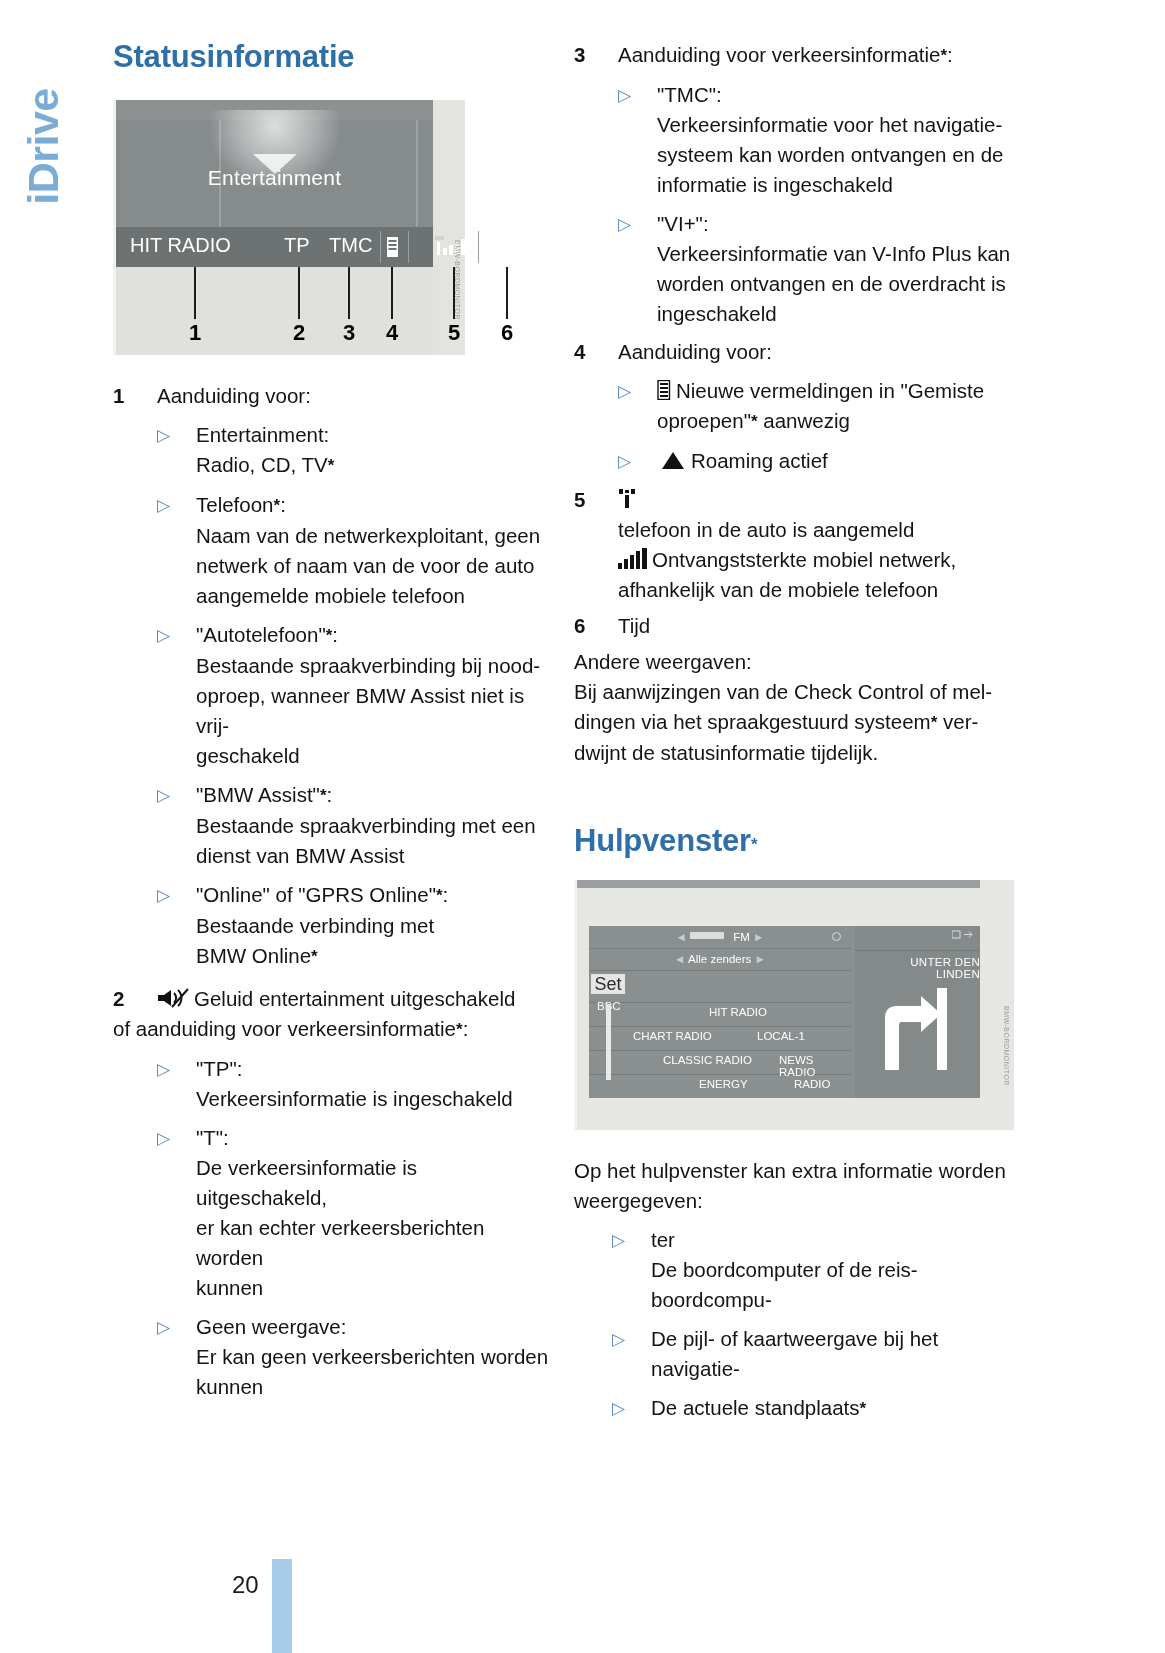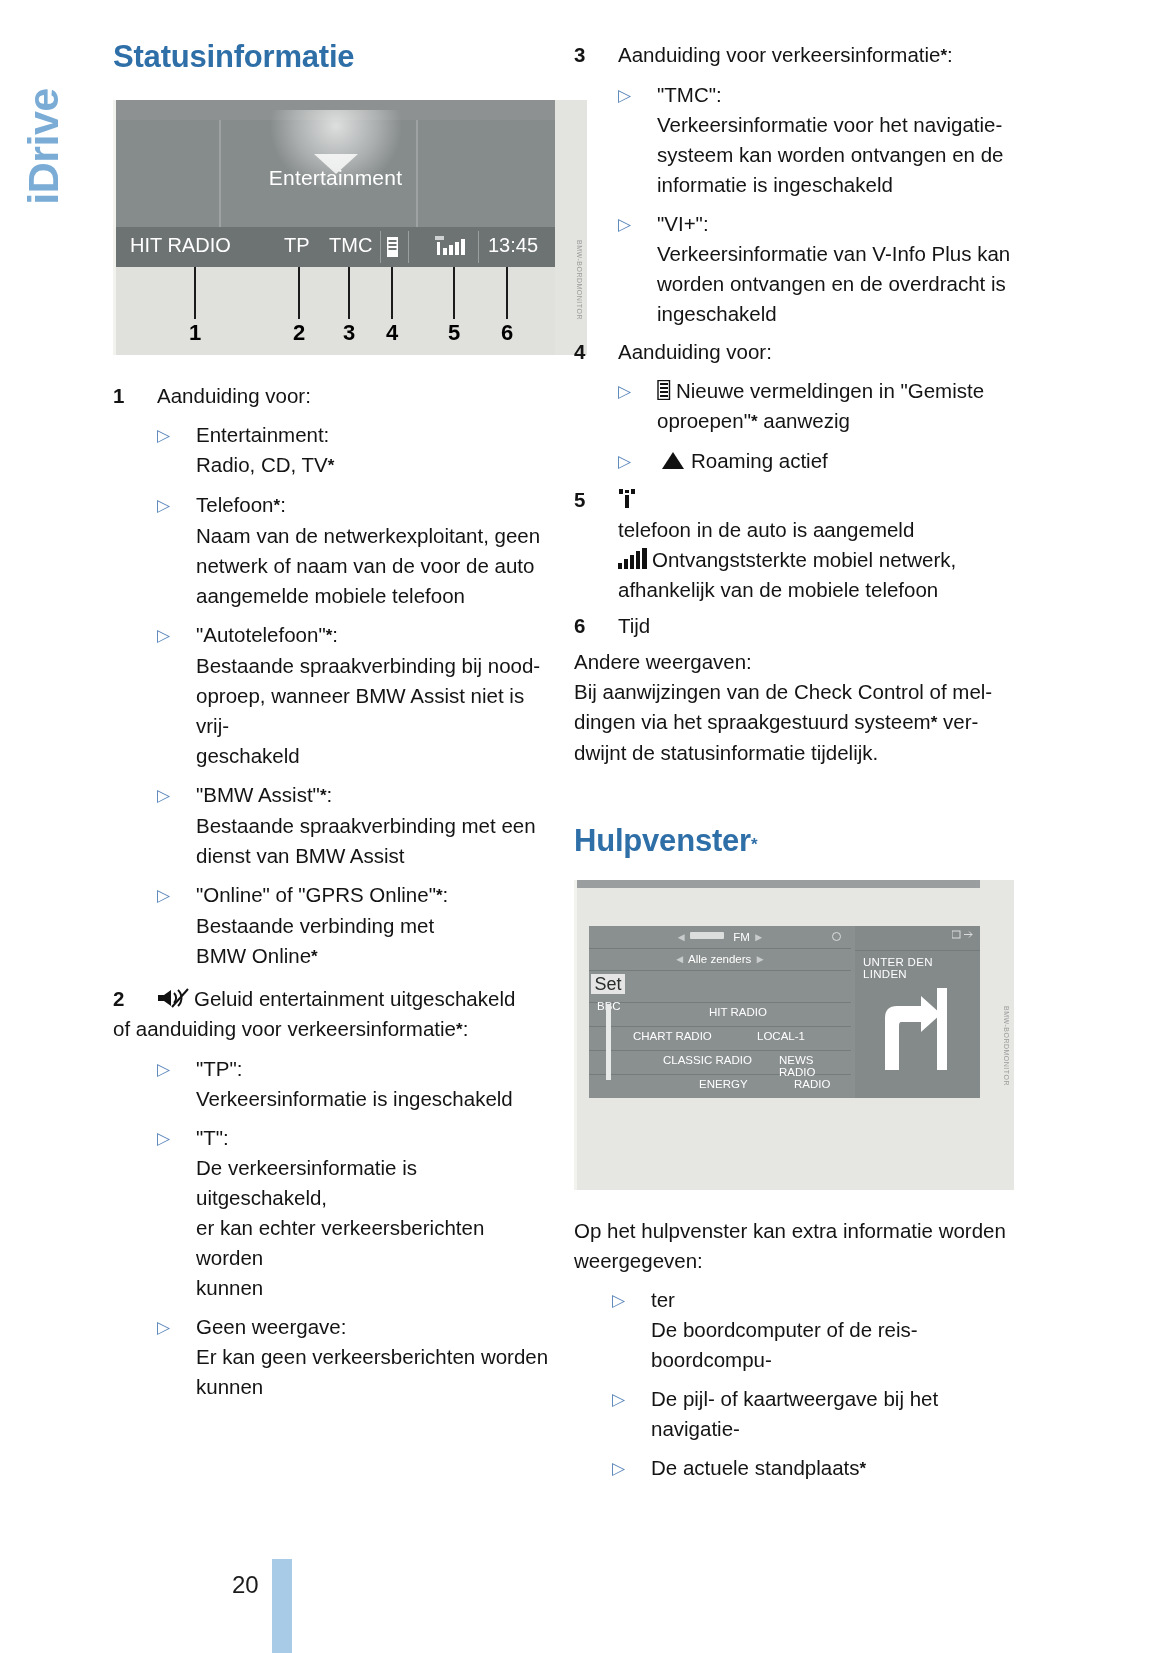--- a/index.html
+++ b/index.html
@@ -122,21 +122,21 @@
   
   .ico-roam { width: 24px; height: 20px; margin-right:6px; margin-left:4px;}
   
   .ico-phone { width: 18px; height: 21px; margin-right:3px;}
   
   .ico-bars { width: 30px; height: 21px; margin-right:4px;}
 
   
   .fig-status {
     position: relative;
-    width: 474px;
+    width: 352px;
     height: 255px;
     margin-bottom: 26px;
     background: #e3e3df;
     border-left: 3px solid #f2f2ef;
   }
   .fs-topband {
     position: absolute; left: 0; top: 0; right: 32px; height: 20px;
     background: #8d9191;
   }
   .fs-menu {
@@ -193,21 +193,21 @@
     font-size: 7px; color: #9c9c9c;
     writing-mode: vertical-rl;
     letter-spacing: .5px;
     white-space: nowrap;
   }
 
   
   .fig-split {
     position: relative;
     width: 440px;
-    height: 310px;
+    height: 250px;
     margin-bottom: 26px;
     background: #e6e6e2;
     border-left: 3px solid #f2f2ef;
   }
   .sp-topband {
     position: absolute; left: 0; top: 0; right: 34px; height: 8px;
     background: #9a9e9e;
   }
   .sp-white {
     position: absolute; left: 0; top: 8px; right: 34px; height: 38px;
@@ -579,21 +579,21 @@
         </div>
 
         <div class="sp-right">
           <div style="position:absolute;right:6px;top:4px;">
             <svg width="22" height="10" viewBox="0 0 22 10">
               <rect x="0" y="1" width="8" height="7" fill="none" stroke="#dcdede" stroke-width="1"></rect>
               <path d="M12 4.5 h8 M17 1.5 l3 3 l-3 3" stroke="#dcdede" stroke-width="1" fill="none"></path>
             </svg>
           </div>
           <div class="sp-hl" style="top:24px"></div>
-          <div style="position:absolute;left:8px;top:30px;letter-spacing:.3px;">UNTER DEN LINDEN</div>
+          <div style="position:absolute;left:8px;top:30px;letter-spacing:.3px;text-align:right;">UNTER DEN LINDEN</div>
           <div class="sp-arrow" style="left:22px; top:58px;">
             <svg width="72" height="86" viewBox="0 0 72 86">
               <path d="M8 86 L8 34 Q8 22 20 22 L44 22 L44 12 L64 30 L44 48 L44 38 L24 38 Q22 38 22 42 L22 86 Z" fill="#ffffff"></path>
               <rect x="60" y="4" width="10" height="82" fill="#ffffff"></rect>
             </svg>
           </div>
         </div>
       </div>
 
       <div class="sp-bottomwhite"></div>

